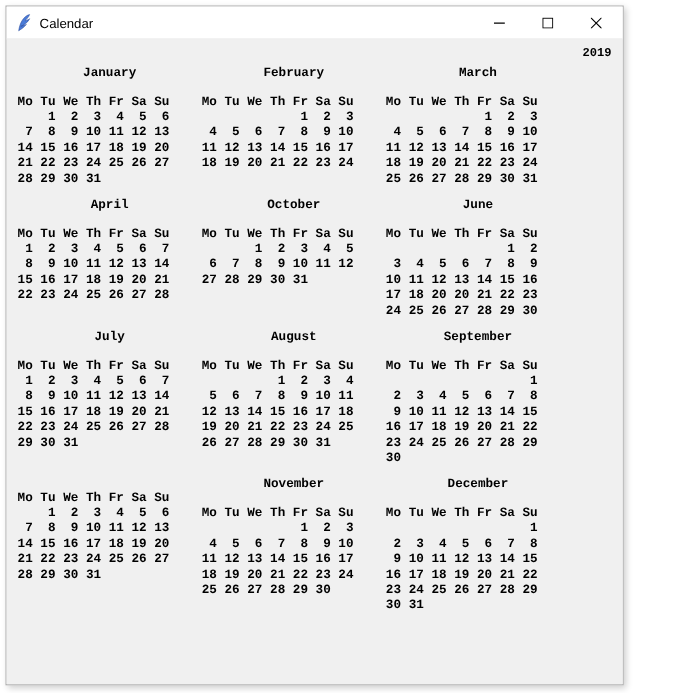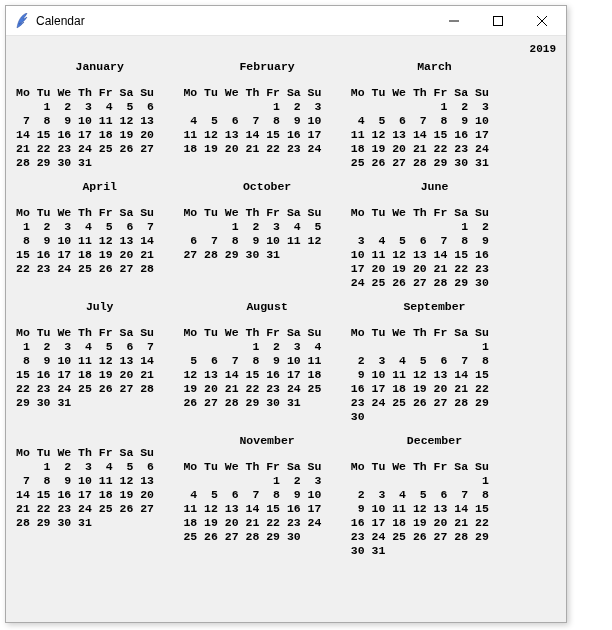--- a/index.html
+++ b/index.html
@@ -127,21 +127,21 @@
     <div class="year-label">2019</div>
     <div id="calendar-grid">
         <div class="months-row">
           <div class="month"><div class="month-name">January</div><div class="month-hdr">Mo Tu We Th Fr Sa Su</div><div class="month-week">    1  2  3  4  5  6</div><div class="month-week"> 7  8  9 10 11 12 13</div><div class="month-week">14 15 16 17 18 19 20</div><div class="month-week">21 22 23 24 25 26 27</div><div class="month-week">28 29 30 31</div></div>
           <div class="month"><div class="month-name">February</div><div class="month-hdr">Mo Tu We Th Fr Sa Su</div><div class="month-week">             1  2  3</div><div class="month-week"> 4  5  6  7  8  9 10</div><div class="month-week">11 12 13 14 15 16 17</div><div class="month-week">18 19 20 21 22 23 24</div></div>
           <div class="month"><div class="month-name">March</div><div class="month-hdr">Mo Tu We Th Fr Sa Su</div><div class="month-week">             1  2  3</div><div class="month-week"> 4  5  6  7  8  9 10</div><div class="month-week">11 12 13 14 15 16 17</div><div class="month-week">18 19 20 21 22 23 24</div><div class="month-week">25 26 27 28 29 30 31</div></div>
         </div>
         <div class="months-row">
           <div class="month"><div class="month-name">April</div><div class="month-hdr">Mo Tu We Th Fr Sa Su</div><div class="month-week"> 1  2  3  4  5  6  7</div><div class="month-week"> 8  9 10 11 12 13 14</div><div class="month-week">15 16 17 18 19 20 21</div><div class="month-week">22 23 24 25 26 27 28</div></div>
           <div class="month"><div class="month-name">October</div><div class="month-hdr">Mo Tu We Th Fr Sa Su</div><div class="month-week">       1  2  3  4  5</div><div class="month-week"> 6  7  8  9 10 11 12</div><div class="month-week">27 28 29 30 31</div></div>
-          <div class="month"><div class="month-name">June</div><div class="month-hdr">Mo Tu We Th Fr Sa Su</div><div class="month-week">                1  2</div><div class="month-week"> 3  4  5  6  7  8  9</div><div class="month-week">10 11 12 13 14 15 16</div><div class="month-week">17 20 19 20 21 22 23</div><div class="month-week">24 25 26 27 28 29 30</div></div>
+          <div class="month"><div class="month-name">June</div><div class="month-hdr">Mo Tu We Th Fr Sa Su</div><div class="month-week">                1  2</div><div class="month-week"> 3  4  5  6  7  8  9</div><div class="month-week">10 11 12 13 14 15 16</div><div class="month-week">17 18 20 20 21 22 23</div><div class="month-week">24 25 26 27 28 29 30</div></div>
         </div>
         <div class="months-row">
           <div class="month"><div class="month-name">July</div><div class="month-hdr">Mo Tu We Th Fr Sa Su</div><div class="month-week"> 1  2  3  4  5  6  7</div><div class="month-week"> 8  9 10 11 12 13 14</div><div class="month-week">15 16 17 18 19 20 21</div><div class="month-week">22 23 24 25 26 27 28</div><div class="month-week">29 30 31</div></div>
           <div class="month"><div class="month-name">August</div><div class="month-hdr">Mo Tu We Th Fr Sa Su</div><div class="month-week">          1  2  3  4</div><div class="month-week"> 5  6  7  8  9 10 11</div><div class="month-week">12 13 14 15 16 17 18</div><div class="month-week">19 20 21 22 23 24 25</div><div class="month-week">26 27 28 29 30 31</div></div>
           <div class="month"><div class="month-name">September</div><div class="month-hdr">Mo Tu We Th Fr Sa Su</div><div class="month-week">                   1</div><div class="month-week"> 2  3  4  5  6  7  8</div><div class="month-week"> 9 10 11 12 13 14 15</div><div class="month-week">16 17 18 19 20 21 22</div><div class="month-week">23 24 25 26 27 28 29</div><div class="month-week">30</div></div>
         </div>
         <div class="months-row">
           <div class="month"><div class="month-hdr">Mo Tu We Th Fr Sa Su</div><div class="month-week">    1  2  3  4  5  6</div><div class="month-week"> 7  8  9 10 11 12 13</div><div class="month-week">14 15 16 17 18 19 20</div><div class="month-week">21 22 23 24 25 26 27</div><div class="month-week">28 29 30 31</div></div>
           <div class="month"><div class="month-name">November</div><div class="month-hdr">Mo Tu We Th Fr Sa Su</div><div class="month-week">             1  2  3</div><div class="month-week"> 4  5  6  7  8  9 10</div><div class="month-week">11 12 13 14 15 16 17</div><div class="month-week">18 19 20 21 22 23 24</div><div class="month-week">25 26 27 28 29 30</div></div>
           <div class="month"><div class="month-name">December</div><div class="month-hdr">Mo Tu We Th Fr Sa Su</div><div class="month-week">                   1</div><div class="month-week"> 2  3  4  5  6  7  8</div><div class="month-week"> 9 10 11 12 13 14 15</div><div class="month-week">16 17 18 19 20 21 22</div><div class="month-week">23 24 25 26 27 28 29</div><div class="month-week">30 31</div></div>

